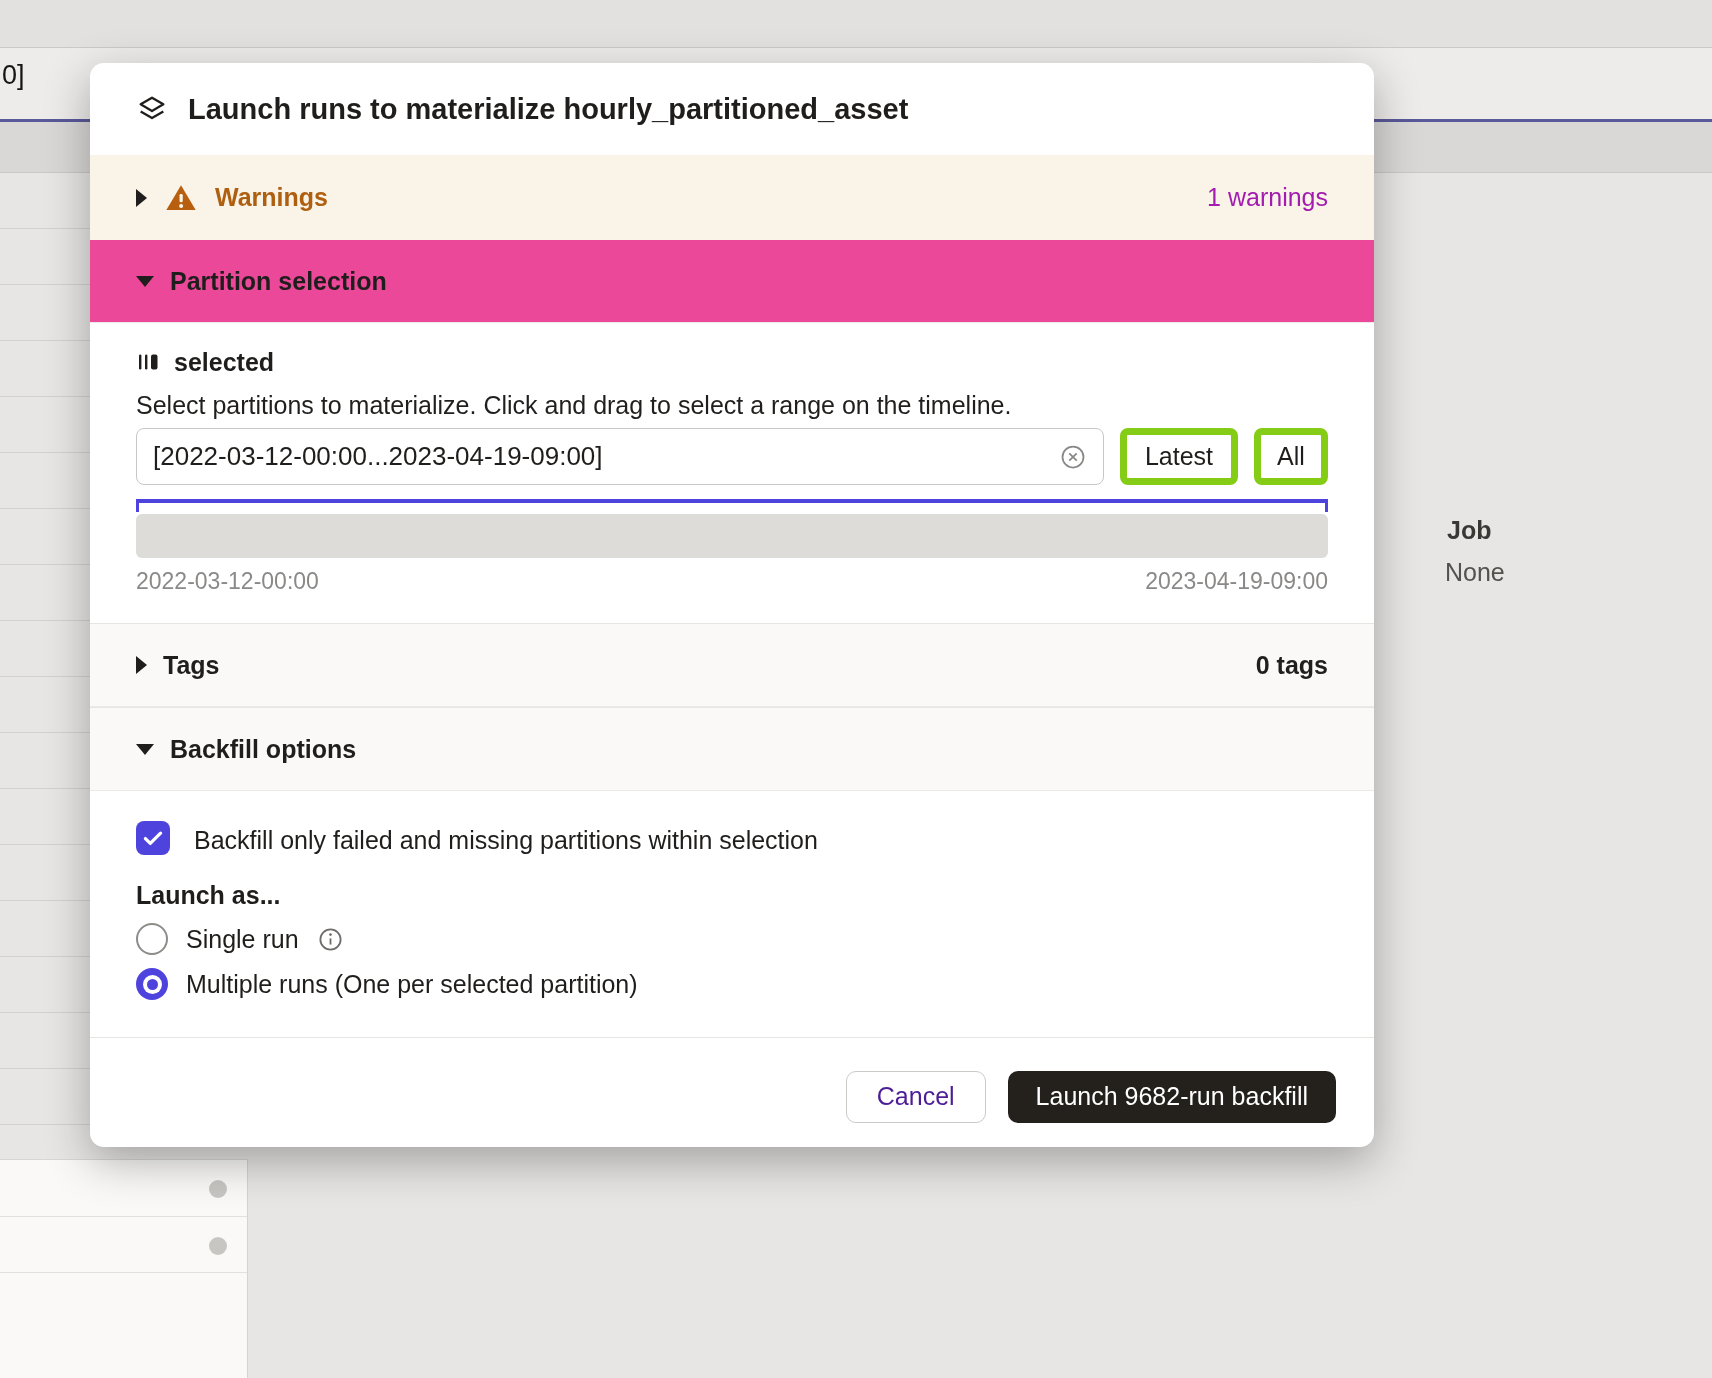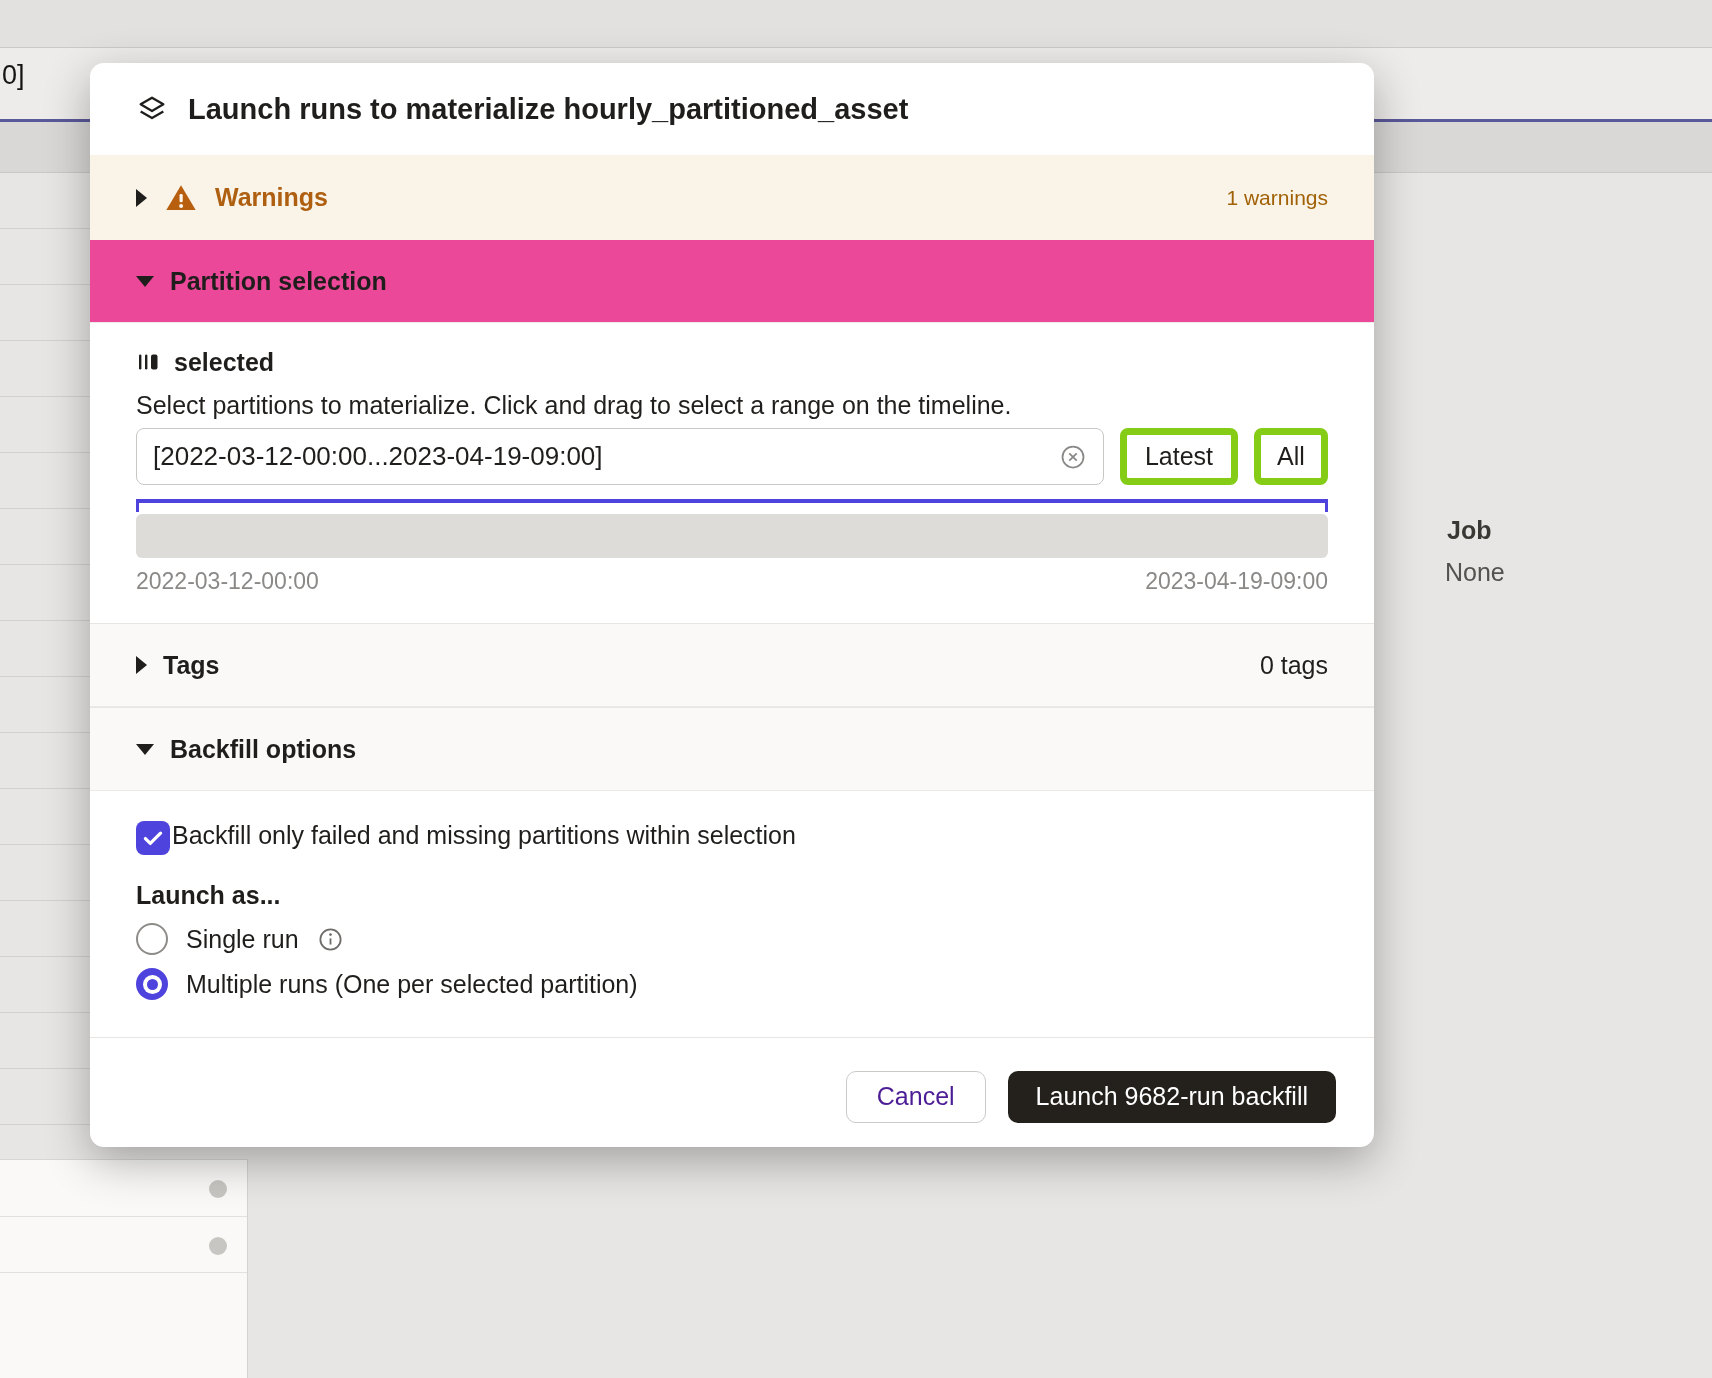--- a/index.html
+++ b/index.html
@@ -30,29 +30,29 @@
     display:flex; flex-direction:column;
   }
   .m-header { height:92px; flex:0 0 92px; display:flex; align-items:center; gap:20px; padding:0 46px; }
   .m-title  { font-size:29px; font-weight:600; color:#1F1E1C; }
 
   .row-warnings {
     height:85px; flex:0 0 85px; background:#FAF3E8;
     display:flex; align-items:center; gap:18px; padding:0 46px;
   }
   .warn-label { font-size:25px; font-weight:700; color:#AE5F10; }
-  .warn-count { margin-left:auto; font-size:21px; color:#a16207; }
+  .warn-count { margin-left:auto; font-size:25px; color:#a21caf; }
 
   .row-section {
     height:82px; flex:0 0 82px; display:flex; align-items:center; gap:16px; padding:0 46px;
     background:#ec4899; border-bottom:1px solid #ECEAE7;
   }
   .row-section.gray { background:#FAF9F7; border-top:1px solid #E8E6E3; }
   .section-label { font-size:25px; font-weight:700; color:#1F1E1C; }
-  .section-count { margin-left:auto; font-size:25px; font-weight:400; color:#201F1D; }
+  .section-count { margin-left:auto; font-size:25px; font-weight:700; color:#201F1D; }
 
   .caret-right { width:0; height:0; border-top:9px solid transparent; border-bottom:9px solid transparent; border-left:11px solid #1F1E1C; }
   .caret-down  { width:0; height:0; border-left:9px solid transparent; border-right:9px solid transparent; border-top:11px solid #1F1E1C; }
 
   .partition-body { padding:24px 46px 0 46px; flex:0 0 300px; box-sizing:border-box; }
   .dim-row  { display:flex; align-items:center; gap:14px; height:30px; }
   .dim-name { font-size:25px; font-weight:700; }
   .instructions { margin-top:14px; font-size:25px; color:#201F1D; }
   .input-row { margin-top:8px; display:flex; gap:16px; align-items:center; }
   .range-input {
@@ -67,21 +67,21 @@
   }
   .btn-latest { width:118px; }
   .btn-all    { width:74px; }
   .tl-bracket { margin-top:14px; position:relative; height:4px; background:#4F43DD; }
   .tl-bracket::before, .tl-bracket::after { content:""; position:absolute; top:0; width:3px; height:13px; background:#4F43DD; }
   .tl-bracket::before { left:0; } .tl-bracket::after { right:0; }
   .tl-bar   { margin-top:11px; height:44px; background:#DDDCD9; border-radius:6px; }
   .tl-dates { margin-top:10px; display:flex; justify-content:space-between; font-size:23px; color:#8B8987; }
 
   .backfill-body { padding:30px 46px 0 46px; flex:0 0 246px; box-sizing:border-box; background:#fff; }
-  .check-row { display:flex; align-items:flex-start; gap:2px; }
+  .check-row { display:flex; align-items:flex-end; gap:24px; }
   .checkbox {
     width:34px; height:34px; border-radius:8px; background:#4F43DD;
     display:flex; align-items:center; justify-content:center; flex:0 0 34px; cursor:pointer;
   }
   .check-label { font-size:25px; color:#1F1E1C; }
   .launch-as { margin-top:26px; font-size:25px; font-weight:700; }
   .radio-row { margin-top:13px; display:flex; align-items:center; gap:18px; }
   .radio { width:32px; height:32px; border-radius:50%; box-sizing:border-box; flex:0 0 32px; cursor:pointer; }
   .radio.unchecked { border:2px solid #8E8C89; background:#fff; }
   .radio.checked { background:#4F43DD; display:flex; align-items:center; justify-content:center; }

